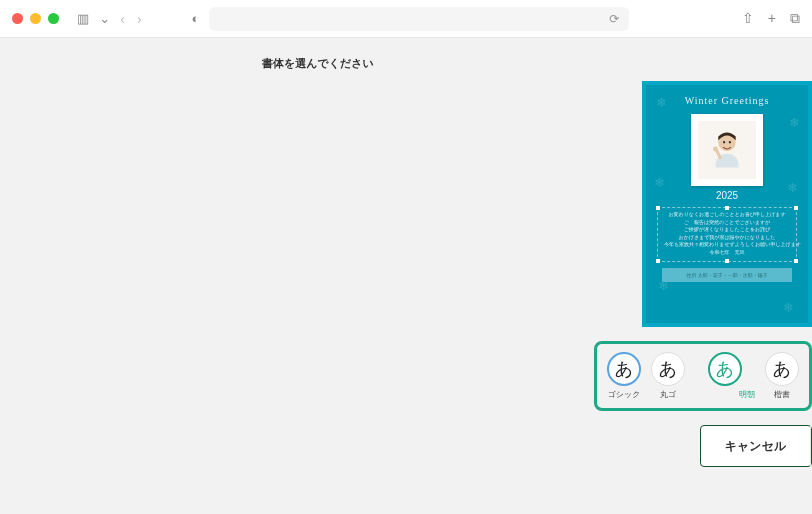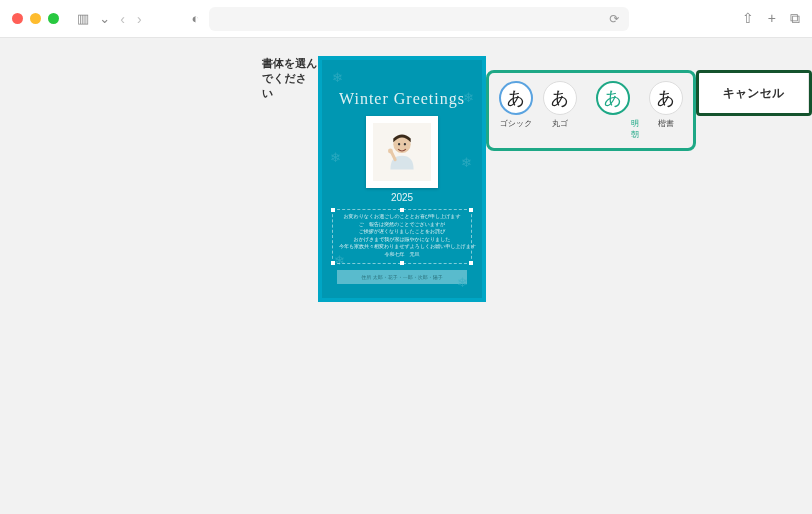--- a/index.html
+++ b/index.html
@@ -28,39 +28,39 @@
     .addr-bar {
       flex: 1; height: 24px; background: #f5f5f5;
       border-radius: 6px; max-width: 420px;
       display: flex; align-items: center; justify-content: flex-end;
       padding: 0 10px; color: #999; font-size: 12px;
     }
     .toolbar-right { margin-left: auto; display: flex; gap: 14px; color: #888; font-size: 14px; }
 
     .content {
       flex: 1; background: #f2f2f2;
-      display: flex; flex-direction: row; align-items: flex-start;
+      display: flex; flex-direction: column; align-items: flex-end;
       padding: 18px 0 0;
       overflow: hidden;
     }
     .prompt-text {
       font-size: 11px; color: #333; font-weight: 600;
       align-self: flex-start; margin-left: 262px; margin-bottom: 10px;
     }
 
     .card-preview {
       width: 170px; height: 246px;
       background: #0097b2;
       border: 4px solid #00a6c5;
       padding: 10px;
       display: flex; flex-direction: column; align-items: center;
       color: #c9e6ea;
       position: relative;
     }
-    .card-title { font-family: cursive; font-size: 16px; color: #dff1f3; margin-top: 20px; letter-spacing: 1px; }
+    .card-title { font-family: cursive; font-size: 10px; color: #dff1f3; margin-top: 0; letter-spacing: 1px; }
     .snow { position: absolute; color: #3ab0c5; font-size: 13px; opacity: 0.7; }
     .photo {
       width: 72px; height: 72px; background: #fff; margin-top: 8px;
       display: flex; align-items: center; justify-content: center;
       box-shadow: 0 1px 3px rgba(0,0,0,0.2);
     }
     .photo svg { width: 58px; height: 58px; }
     .year { font-size: 10px; color: #e6f4f6; margin-top: 4px; }
     .greet-box {
       margin-top: 6px; border: 1px dashed rgba(255,255,255,0.5);
@@ -92,21 +92,21 @@
     }
     .font-opt.selected .font-circle { border: 2px solid #5aa3e0; }
     .font-opt.highlighted .font-circle { border: 2px solid #1ea886; color: #1ea886; }
     .font-label { font-size: 8px; color: #444; }
     .font-opt.highlighted .font-label { color: #1ea886; margin-left: 44px; }
 
     .action-row {
       margin-top: 14px;
       display: flex;
       background: #fff;
-      border: 3px solid #14532d;
+      border: 1px solid #14532d;
       border-radius: 4px;
     }
     .action-btn {
       width: 110px; height: 40px;
       display: flex; align-items: center; justify-content: center;
       font-size: 12px; font-weight: 600;
       cursor: pointer;
     }
     .action-btn.cancel { color: #333; border-right: 1px solid #e5e5e5; }
     .action-btn.confirm { color: #1ea886; }

